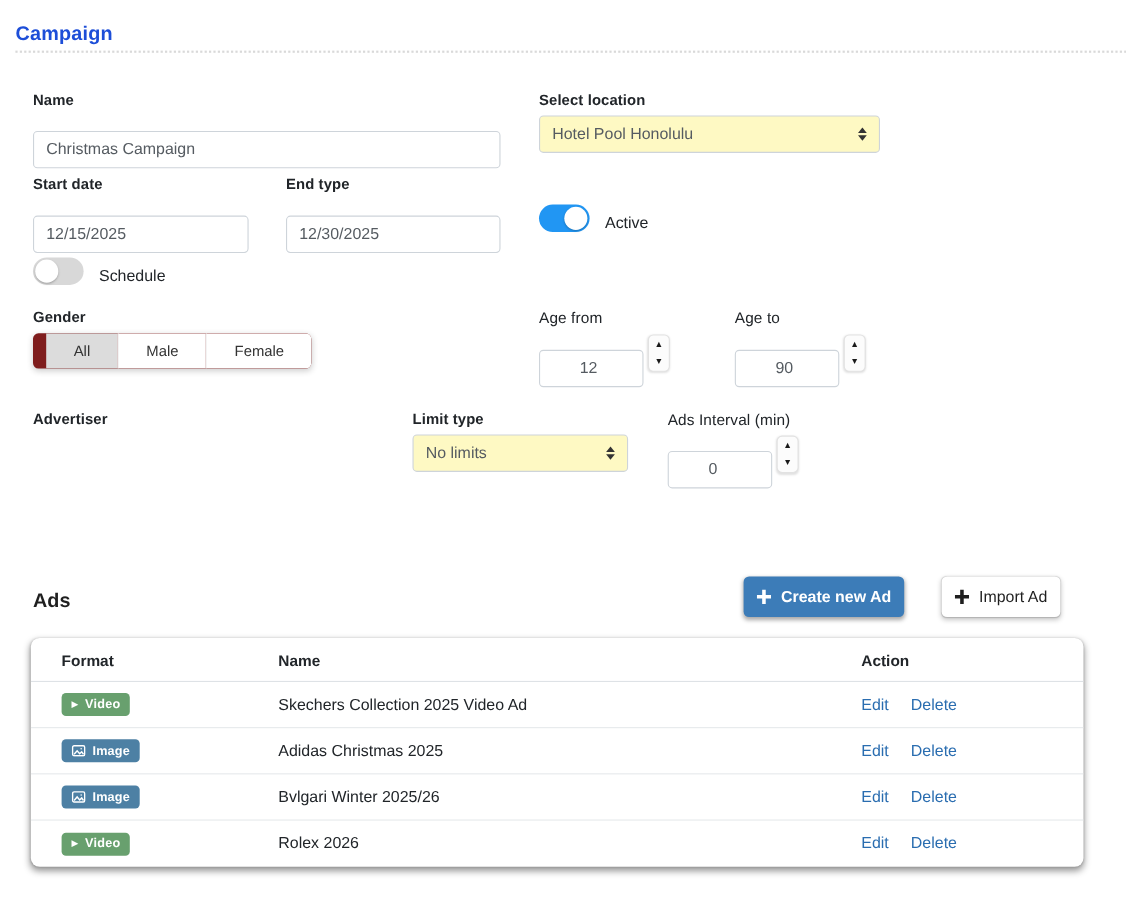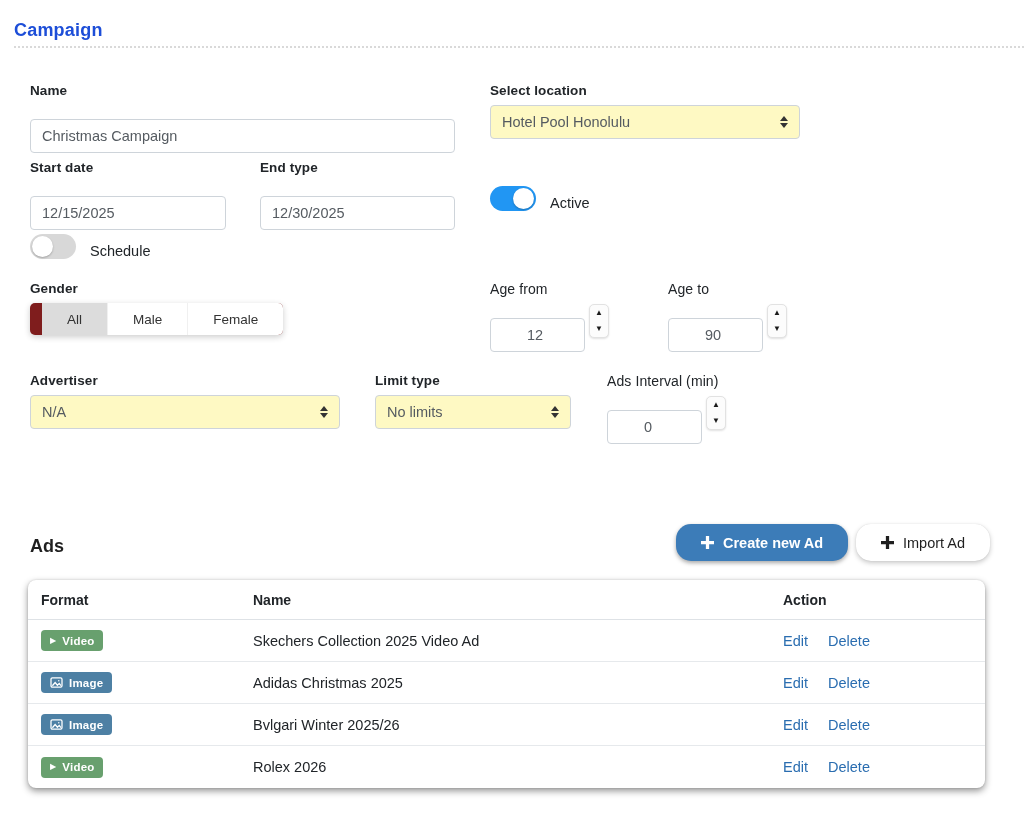--- a/index.html
+++ b/index.html
@@ -109,22 +109,22 @@
     overflow: hidden;
   }
   .stepper .stp {
     flex: 1; display: flex; align-items: center; justify-content: center;
     font-size: 8px; color: #1a1a1a; cursor: pointer; line-height: 1;
     border: none; background: transparent; font-family: inherit; padding: 0;
   }
 
   .btn {
     display: inline-flex; align-items: center; gap: 9px;
-    height: 37px; padding: 0 25px;
-    border: none; border-radius: 15px;
+    height: 37px; padding: 0 12px;
+    border: none; border-radius: 5px;
     font-family: inherit; font-size: 14.5px;
     cursor: pointer;
   }
   .btn-primary {
     background: #3c7cb8; color: #fff; font-weight: bold;
     box-shadow: 0 2px 4px rgba(0,0,0,.35);
   }
   .btn-light {
     background: #fff; color: #1f1f1f;
     box-shadow: 0 2px 5px rgba(0,0,0,.22), 0 0 1px rgba(0,0,0,.15);
@@ -134,21 +134,21 @@
   .card {
     background: #fff;
     border-radius: 8px;
     box-shadow: 0 3px 7px rgba(0,0,0,.42), 0 0 2px rgba(0,0,0,.15);
     overflow: hidden;
   }
   .trow, .thead { display: flex; align-items: center; }
   .thead { height: 40px; border-bottom: 1px solid #dee2e6; font-weight: bold; font-size: 14px; }
   .trow  { height: 42px; border-bottom: 1px solid #e6e9ec; font-size: 14.5px; }
   .trow:last-child { border-bottom: none; }
-  .col-format { width: 225px; padding-left: 13px; flex: none; }
+  .col-format { width: 225px; padding-left: 28px; flex: none; }
   .col-name   { width: 530px; flex: none; }
   .col-action { flex: 1; }
 
   .badge {
     display: inline-flex; align-items: center; gap: 6px;
     height: 21px; padding: 0 9px;
     border-radius: 4px; color: #fff;
     font-size: 11.5px; font-weight: bold; letter-spacing: .2px;
   }
   .badge.video { background: #68a06e; }
@@ -234,29 +234,20 @@
     <input class="text-input" type="text" value="90" style="">
     <div class="stepper">
       <button class="stp">▲</button>
       <button class="stp">▼</button>
     </div>
   </div>
 </div>
 
 <div class="field abs" style="left:30px; top:373px; width:310px;">
   <label>Advertiser</label>
-  <div class="select-wrap">
-    <select>
-      <option>N/A</option>
-    </select>
-    <span class="updown">
-      <span class="tri-up"></span>
-        <span class="tri-down"></span>
-    </span>
-  </div>
 </div>
 
 <div class="field abs" style="left:375px; top:373px; width:196px;">
   <label>Limit type</label>
   <div class="select-wrap">
     <select>
       <option>No limits</option>
     </select>
     <span class="updown">
       <span class="tri-up"></span>

